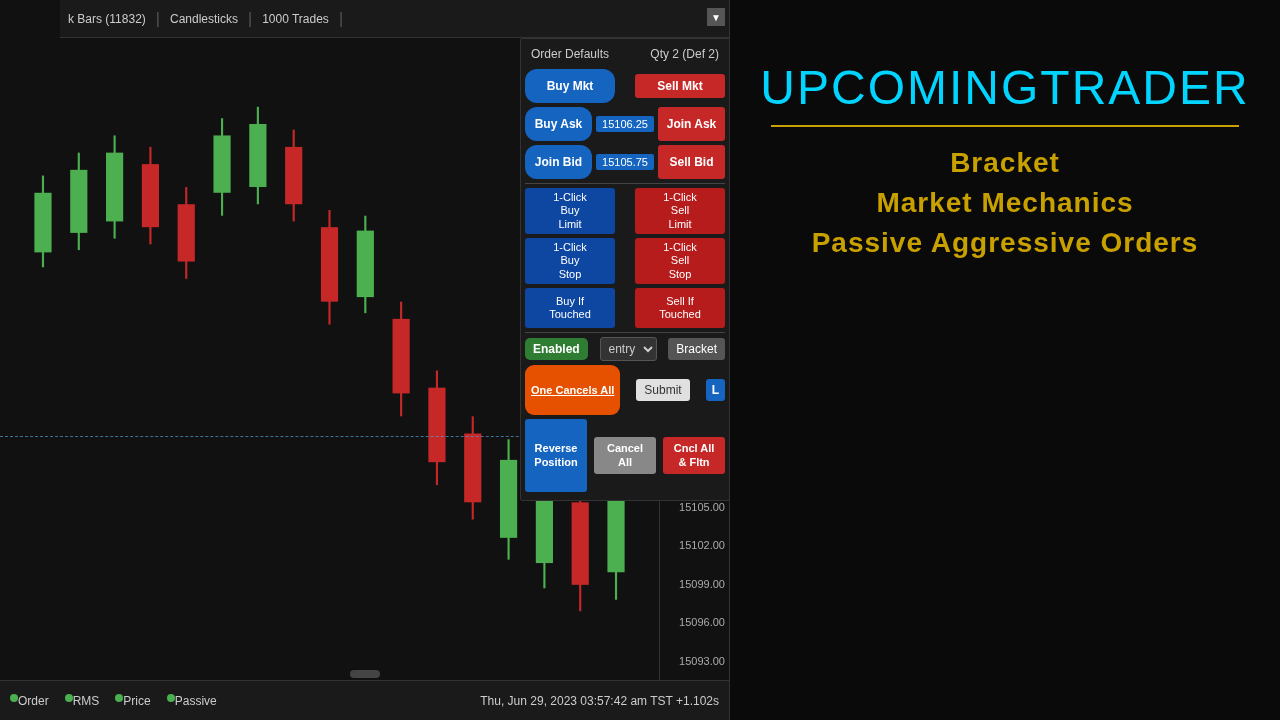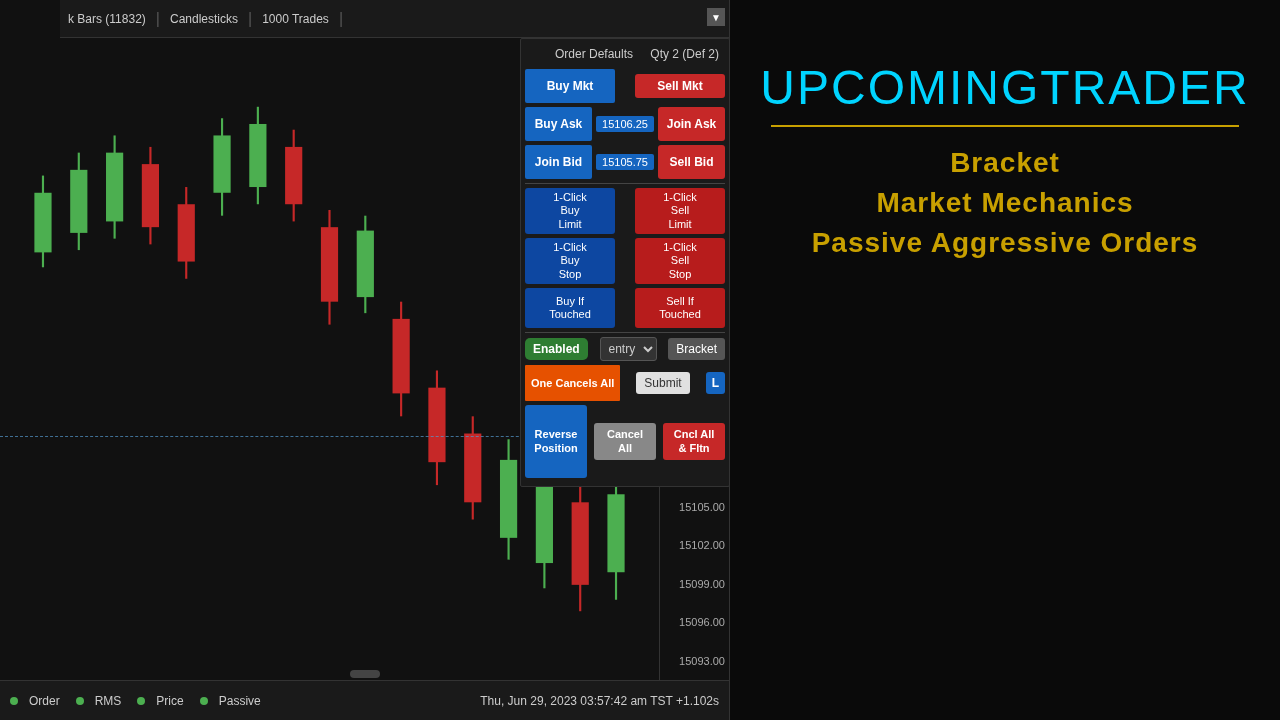--- a/index.html
+++ b/index.html
@@ -112,22 +112,22 @@
       height: 40px;
       background: #1a1a1a;
       border-top: 1px solid #333;
       display: flex;
       align-items: center;
       padding: 0 10px;
       gap: 16px;
     }
     .status-item {
       display: flex;
-      align-items: center;
-      gap: 11px;
+      align-items: flex-start;
+      gap: 0;
       font-size: 12px;
       color: #ccc;
     }
     .status-dot {
       width: 8px;
       height: 8px;
       border-radius: 50%;
     }
     .dot-green { background: #4caf50; }
     #timestamp {
@@ -162,40 +162,39 @@
     #order-header {
       display: flex;
       justify-content: space-between;
       align-items: center;
       padding: 4px 6px;
       margin-bottom: 4px;
     }
     #order-header .header-label {
       color: #ccc;
       font-size: 12px;
-      margin-left: 24px;
     }
     #order-header .qty-label {
       color: #ccc;
       font-size: 12px;
     }
 
     
     .order-row {
       display: flex;
       gap: 4px;
       margin-bottom: 4px;
       align-items: center;
       justify-content: space-between;
     }
     .btn-blue {
       background: #1565c0;
       color: #fff;
       border: none;
-      border-radius: 2px;
+      border-radius: 12px;
       font-size: 12px;
       font-weight: bold;
       cursor: pointer;
       display: flex;
       align-items: center;
       justify-content: center;
       text-align: center;
     }
     .btn-red {
       background: #c62828;
@@ -299,25 +298,26 @@
       border: 1px solid #555;
       border-radius: 3px;
       font-size: 12px;
       padding: 3px 4px;
       cursor: pointer;
     }
     .oca-btn {
       background: #e65100;
       color: #fff;
       border: none;
-      border-radius: 1px;
-      font-size: 11px;
-      font-weight: bold;
-      cursor: pointer;
-      padding: 12px 6px;
+      border-radius: 9px;
+      font-size: 11px;
+      font-weight: bold;
+      cursor: pointer;
+      padding: 19px 6px;
+      text-decoration: underline;
     }
     .reverse-btn {
       background: #1565c0;
       color: #fff;
       border: none;
       border-radius: 3px;
       font-size: 11px;
       font-weight: bold;
       cursor: pointer;
       padding: 22px 6px;

